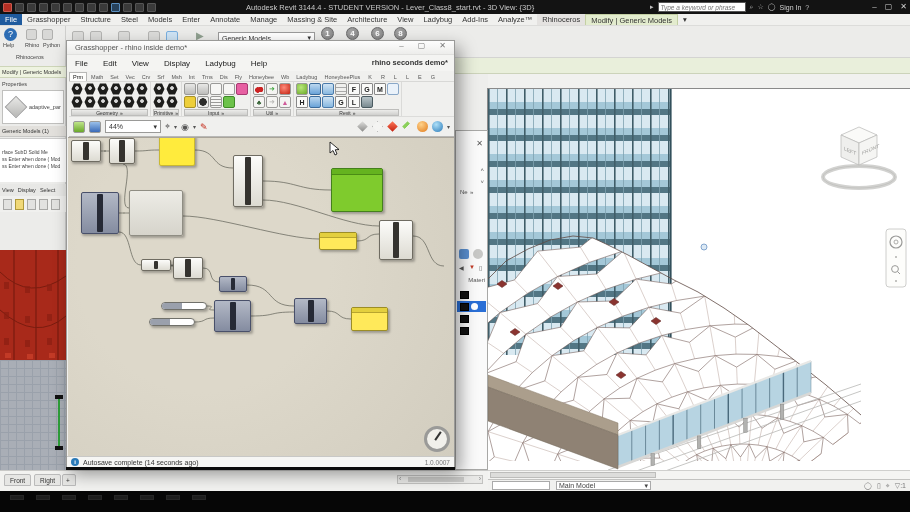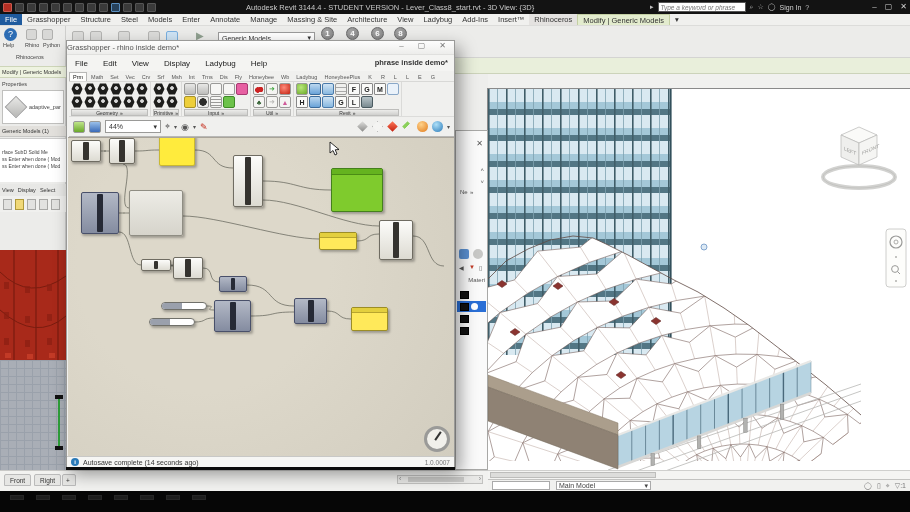--- a/index.html
+++ b/index.html
@@ -98,21 +98,21 @@
   #matpanel .sm{position:absolute;font-size:6px;color:#555;}
   .mat-row{position:absolute;left:1px;width:29px;height:11px;display:flex;align-items:center;gap:2px;padding-left:3px;}
   .mat-row .sw{width:9px;height:8px;background:#111;border:1px solid #000;}
   .mat-row.sel{background:#2a6fd6;}
   .mat-row.sel .ring{width:7px;height:7px;border-radius:50%;background:#fff;}
 
   
   #ghwin{left:66px;top:40px;width:389px;height:427px;background:#f0f0ee;border:1px solid #9a9a98;
          box-shadow:5px 7px 16px rgba(0,0,0,.4);}
   #gh-titlebar{position:absolute;left:0;top:0;width:100%;height:14px;background:linear-gradient(#fdfdfd,#ededeb);
-         border-bottom:1px solid #e0e0de;font-size:7.5px;color:#555;line-height:13px;padding-left:0;}
+         border-bottom:1px solid #e0e0de;font-size:7.5px;color:#555;line-height:13px;padding-left:8px;}
   #gh-ctrl{position:absolute;right:8px;top:0px;display:flex;gap:14px;font-size:8px;color:#777;}
   #gh-menubar{position:absolute;left:0;top:14px;width:100%;height:16px;display:flex;gap:15px;align-items:center;
          padding-left:8px;font-size:8px;color:#222;background:#f4f4f2;}
   #gh-doc{position:absolute;right:6px;top:17px;font-size:7.5px;font-weight:bold;color:#333;}
   #gh-tabs{position:absolute;left:2px;top:30px;width:385px;height:10px;display:flex;align-items:flex-end;gap:1px;overflow:hidden;}
   .gh-tab{font-size:5.5px;color:#555;padding:1px 3px;white-space:nowrap;}
   .gh-tab.active{background:#fdfdfb;border:1px solid #b8b8b6;border-bottom:none;color:#111;}
   .gh-tab.letter{padding:1px 4px;}
   #gh-toolbar{position:absolute;left:2px;top:40px;width:385px;height:35px;display:flex;align-items:flex-start;
          background:#f0f0ee;border-top:1px solid #d8d8d6;}
@@ -242,21 +242,21 @@
       <span class="rtab">Steel</span>
       <span class="rtab">Models</span>
       <span class="rtab">Enter</span>
       <span class="rtab">Annotate</span>
       <span class="rtab">Manage</span>
       <span class="rtab">Massing &amp; Site</span>
       <span class="rtab">Architecture</span>
       <span class="rtab">View</span>
       <span class="rtab">Ladybug</span>
       <span class="rtab">Add-Ins</span>
-      <span class="rtab">Insert™</span>
+      <span class="rtab">Analyze™</span>
       <span class="rtab active">Rhinoceros</span>
       <span class="rtab ctx">Modify | Generic Models</span>
       <span class="rtab">▾</span>
     </div>
 
   <div id="ribbon" class="abs">
     <span class="rib-chip" style="left:72px;top:5px"></span>
     <span class="rib-chip" style="left:90px;top:5px"></span>
     <span class="rib-chip" style="left:118px;top:5px"></span>
     <span class="rib-chip" style="left:148px;top:5px"></span>
@@ -724,21 +724,21 @@
       <span>✕</span>
     </div>
     <div id="gh-menubar">
         <span>File</span>
         <span>Edit</span>
         <span>View</span>
         <span>Display</span>
         <span>Ladybug</span>
         <span>Help</span>
       </div>
-    <span id="gh-doc">phrase inside demo*</span>
+    <span id="gh-doc">rhino seconds demo*</span>
     <div id="gh-tabs">
         <span class="gh-tab active">Prm</span>
         <span class="gh-tab">Math</span>
         <span class="gh-tab">Set</span>
         <span class="gh-tab">Vec</span>
         <span class="gh-tab">Crv</span>
         <span class="gh-tab">Srf</span>
         <span class="gh-tab">Msh</span>
         <span class="gh-tab">Int</span>
         <span class="gh-tab">Trns</span>

